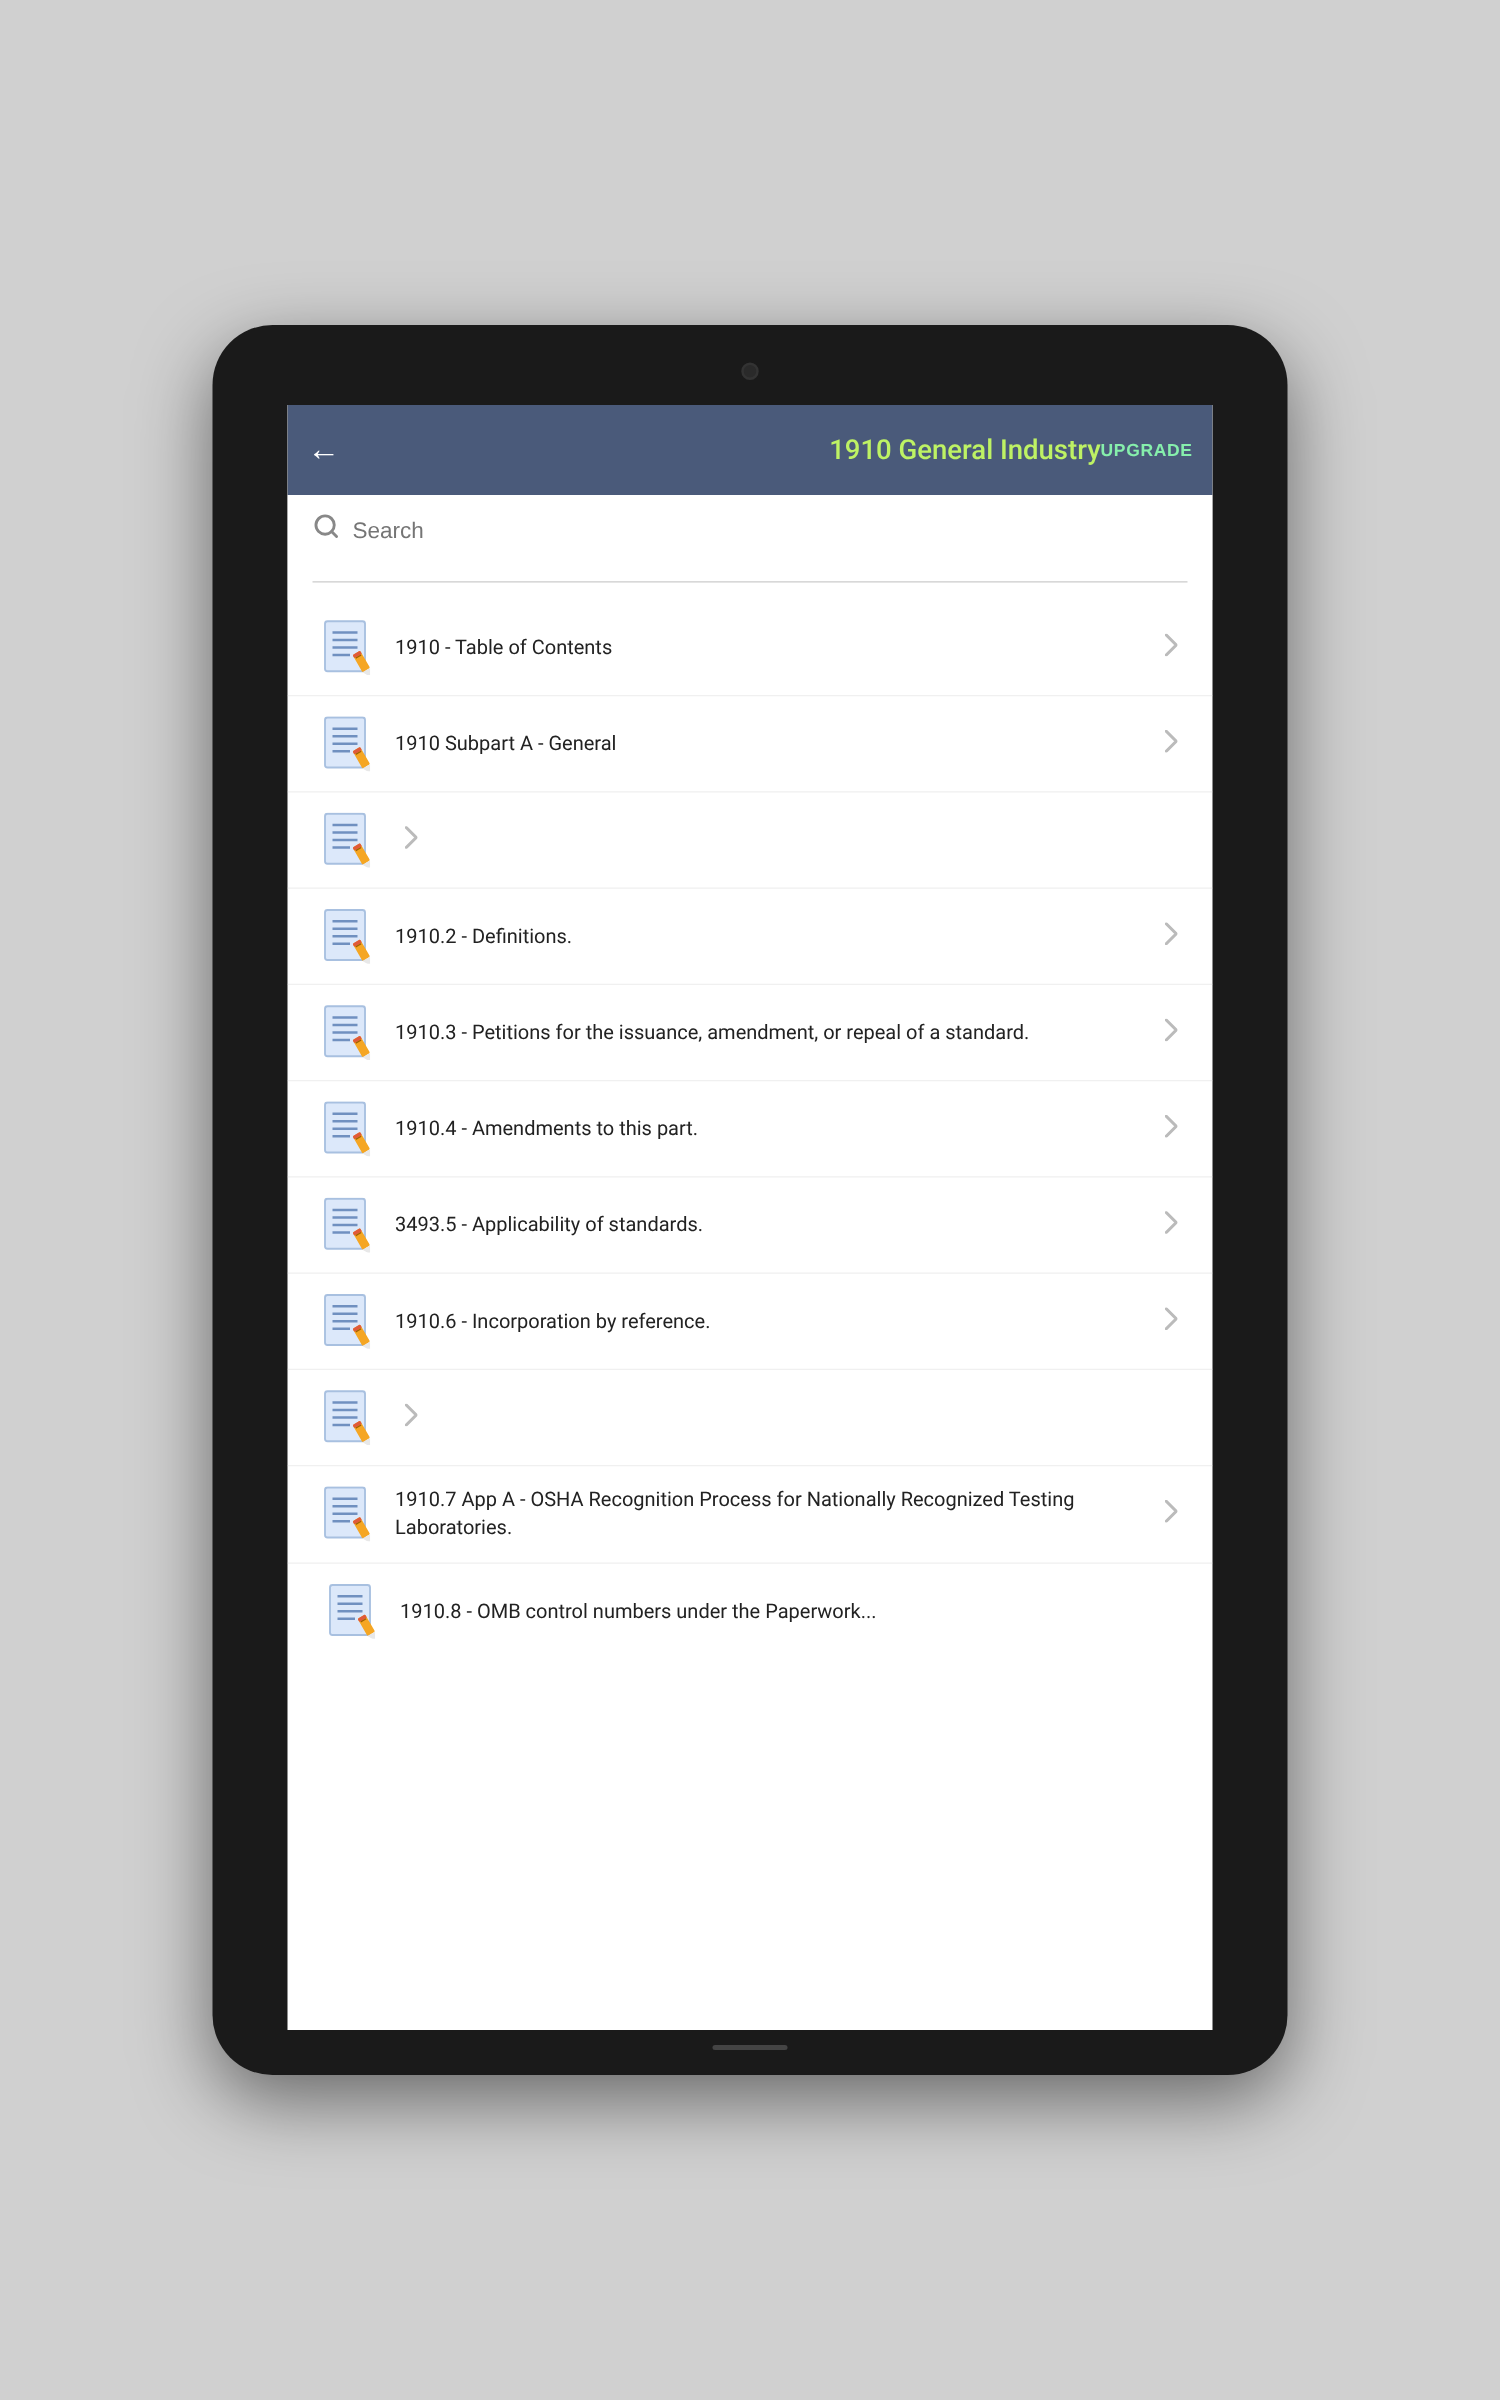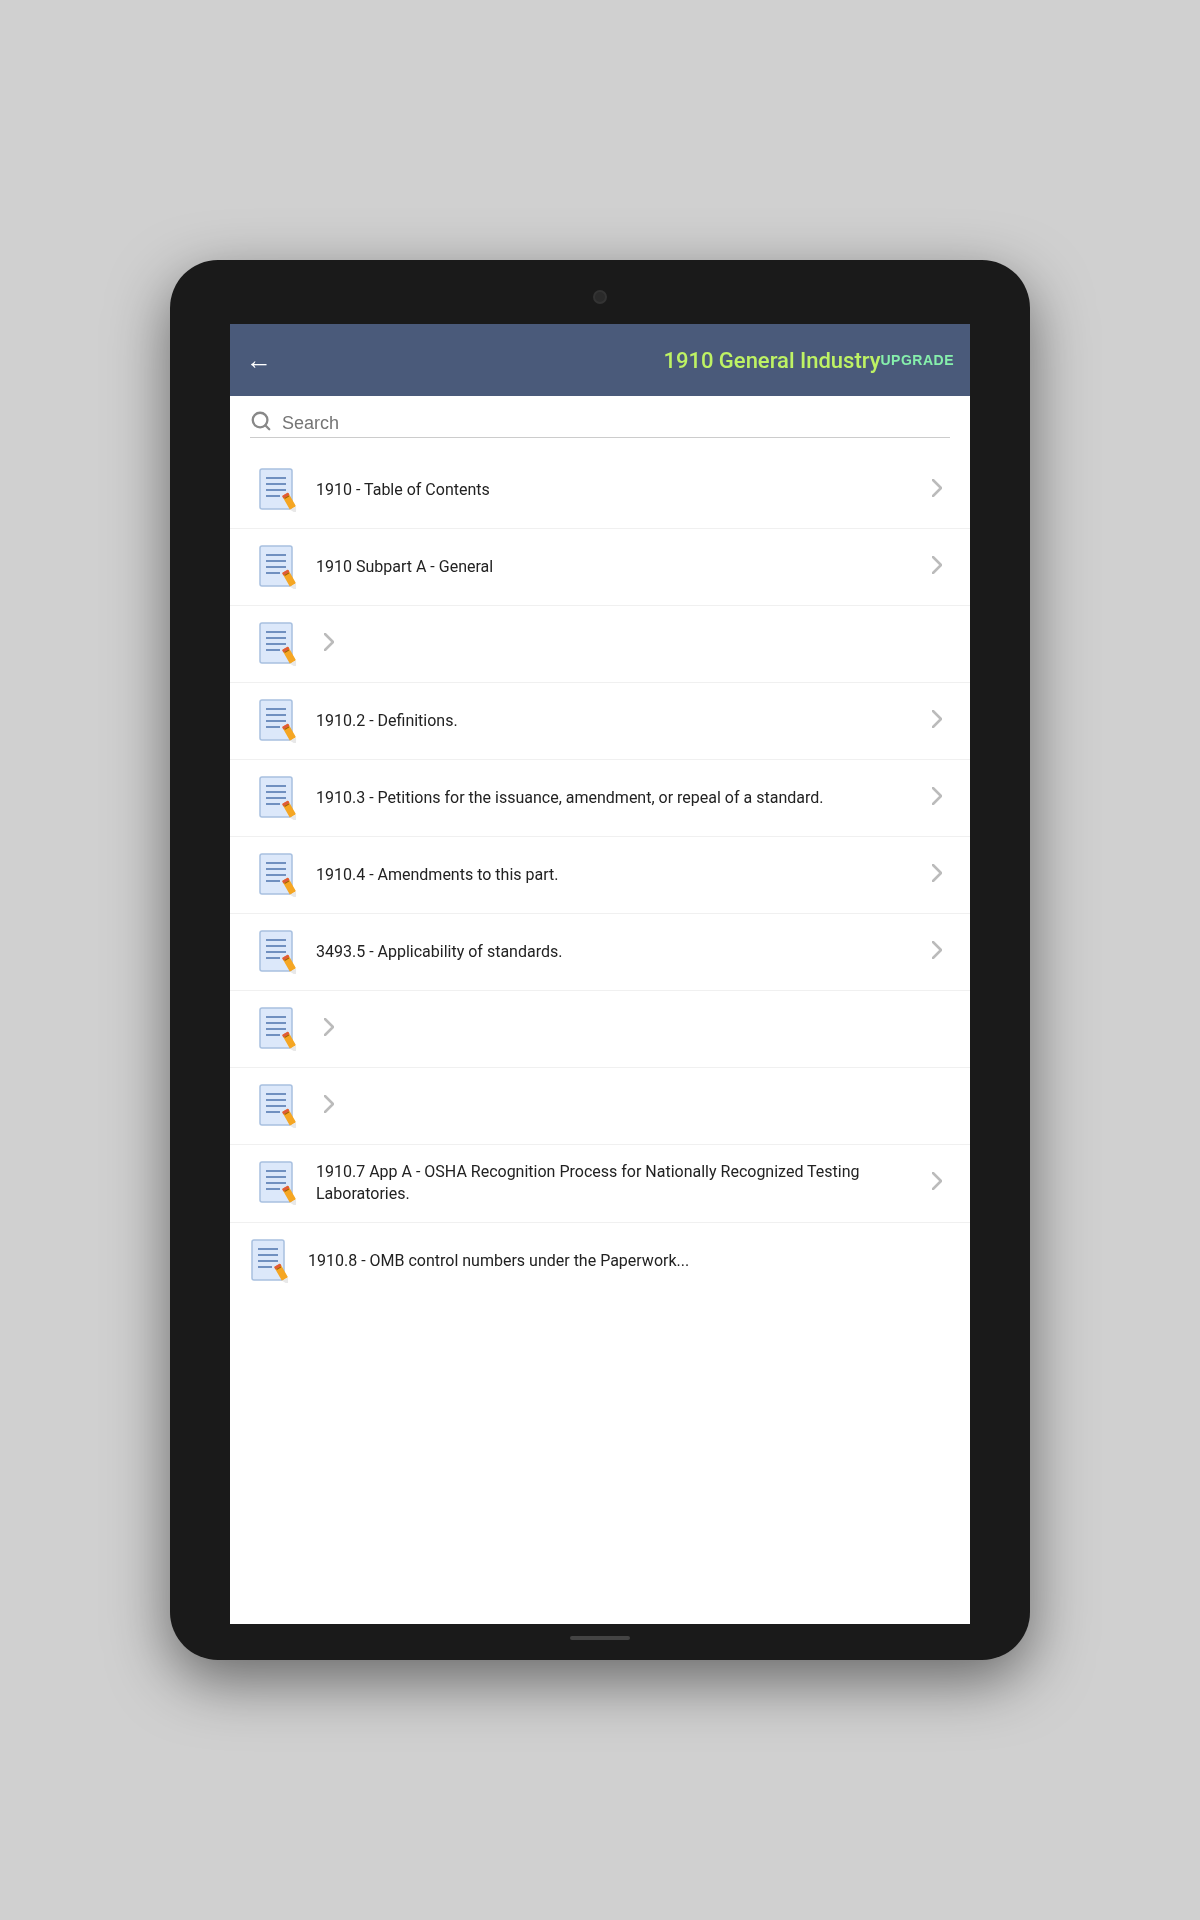--- a/index.html
+++ b/index.html
@@ -86,21 +86,21 @@
     .search-container {
       padding: 14px 20px;
       background: #fff;
       flex-shrink: 0;
     }
 
     .search-box {
       display: flex;
       align-items: center;
       border-bottom: 1.5px solid #ccc;
-      padding-bottom: 0;
+      padding-bottom: 27px;
     }
 
     .search-icon-wrap {
       color: #888;
       font-size: 22px;
       margin-right: 10px;
     }
 
     .search-input {
       border: none;
@@ -154,21 +154,21 @@
       background: #444;
       border-radius: 2px;
       margin-top: 12px;
       flex-shrink: 0;
     }
 
     
     .list-item-partial {
       display: flex;
       align-items: center;
-      padding: 16px 20px;
+      padding: 16px 32px;
       min-height: 60px;
       overflow: hidden;
     }
   </style>
 </head>
 <body>
 
 <div class="device">
   <div class="camera"></div>
 
@@ -372,20 +372,21 @@
         <line x1="8" y1="28" x2="22" y2="28" stroke="#7090c0" stroke-width="2"></line>
 
         <g transform="translate(24, 28) rotate(-30)">
           <rect x="0" y="0" width="7" height="16" rx="1" fill="#f5a623"></rect>
           <polygon points="0,16 7,16 3.5,22" fill="#e8e8e8"></polygon>
           <rect x="0" y="0" width="7" height="3" rx="1" fill="#e05a3a"></rect>
           <rect x="1" y="3" width="5" height="1" fill="#a06000"></rect>
         </g>
       </svg>
     </div>
+          <span class="item-text">1910.6 - Incorporation by reference.</span>
           <span class="chevron"><svg width="10" height="18" viewBox="0 0 10 18" fill="none" stroke="#bbb" stroke-width="2.5" stroke-linecap="round" stroke-linejoin="round">
               <polyline points="1,1 9,9 1,17"></polyline>
             </svg></span>
         </div>
         <div class="list-item">
           <div class="item-icon">
       <svg width="42" height="44" viewBox="0 0 42 44" xmlns="http://www.w3.org/2000/svg">
 
         <rect x="2" y="1" width="32" height="40" rx="2" fill="#dce8fa" stroke="#a8c0e0" stroke-width="1.5"></rect>
 

